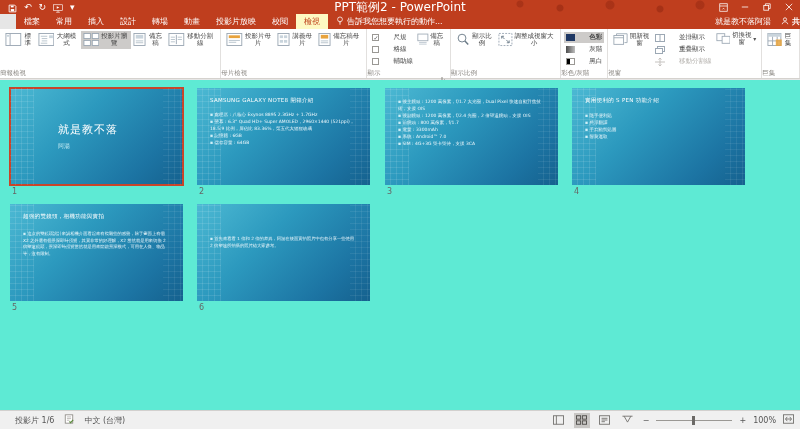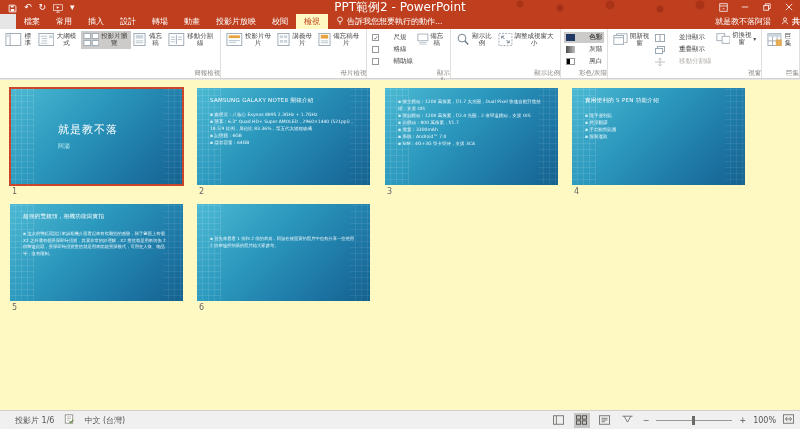--- a/index.html
+++ b/index.html
@@ -28,39 +28,39 @@
   .tab.selected { background:#fef9c3; color:#C0451F; }
   .tellme { display:flex; align-items:center; gap:3px; padding:0 8px; font-size:8px; }
   .tabrow-right { margin-left:auto; display:flex; align-items:center; gap:10px; padding-right:8px; font-size:8px; }
   .share { display:flex; align-items:center; gap:3px;font-weight:bold; }
 
   
   .ribbon { position:absolute; top:29px; left:0; width:800px; height:50px; background:#fff;
     border-bottom:1px solid #D5D2CE; display:flex; align-items:stretch; }
   .rgroup { position:relative; display:flex; align-items:flex-start; padding:2px 3px 10px 3px;
     border-right:1px solid #E2E0DE; }
-  .rgroup-label { position:absolute; bottom:0; left:0; right:0; text-align:right;
+  .rgroup-label { position:absolute; bottom:0; left:0; right:0; text-align:left;
     font-size:6.5px; color:#8A8782; white-space:nowrap; }
   .bigbtn { display:flex; flex-direction:row; align-items:center; padding:1px 2px;
     font-size:6.5px; color:#444; text-align:center; line-height:1.15; min-width:22px; cursor:default; }
   .bigbtn svg { margin-bottom:1px; }
   .bigbtn.selected { background:#CDCBC9; }
   .smallcol { display:flex; flex-direction:column; justify-content:flex-start; gap:1px; padding-top:1px; }
   .smallbtn { display:flex; align-items:center; gap:14px; font-size:6.5px; color:#444;
     padding:0 2px; height:11px; white-space:nowrap; cursor:default; }
   .smallbtn.selected { background:#CDCBC9;font-weight:bold; }
   .smallbtn.disabled { color:#B0ADA9; }
   .cb { width:7px; height:7px; border:1px solid #9A9894; background:#fff; font-size:6px;
     line-height:5px; text-align:center; color:#555; }
   .launcher { position:absolute; right:1px; bottom:1px; width:8px; height:8px; }
   .dd { font-size:6px; line-height:1; color:#555; }
   .csq { width:9px; height:7px; display:inline-block; }
 
   
-  .workspace { position:absolute; top:80px; left:0; width:800px; height:330px; background:#fef9c3; }
+  .workspace { position:absolute; top:80px; left:0; width:800px; height:330px; background:#5eead4; }
   .slide-cell { position:absolute; width:173px; }
   .thumb { position:relative; width:173px; height:97px; overflow:hidden; cursor:default;
     background:linear-gradient(135deg,#4CB9D3 0%,#2C99BE 38%,#1C74A3 78%,#15618E 100%); }
   .thumb::before { content:""; position:absolute; left:0; top:0; bottom:0; width:24px;
     background:repeating-linear-gradient(0deg,transparent 0 5px,rgba(255,255,255,.10) 5px 6px),
                repeating-linear-gradient(90deg,transparent 0 5px,rgba(255,255,255,.10) 5px 6px); }
   .thumb::after { content:""; position:absolute; right:0; top:0; bottom:0; width:20px;
     background:repeating-linear-gradient(0deg,transparent 0 5px,rgba(255,255,255,.07) 5px 6px),
                repeating-linear-gradient(90deg,transparent 0 5px,rgba(255,255,255,.07) 5px 6px); }
   .thumb.selected { outline:2px solid #C8452A; outline-offset:-1px; }

